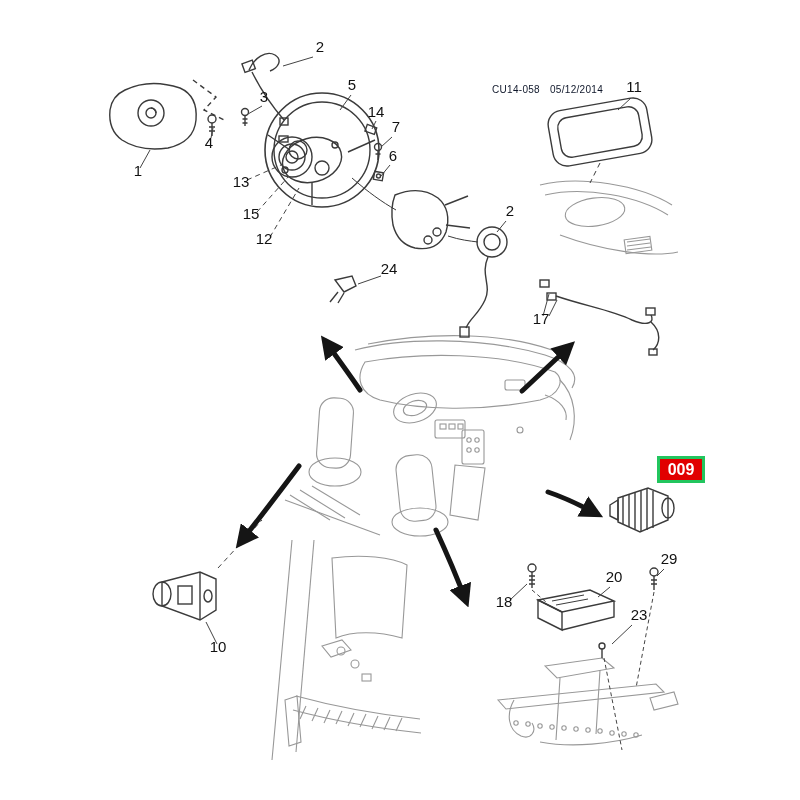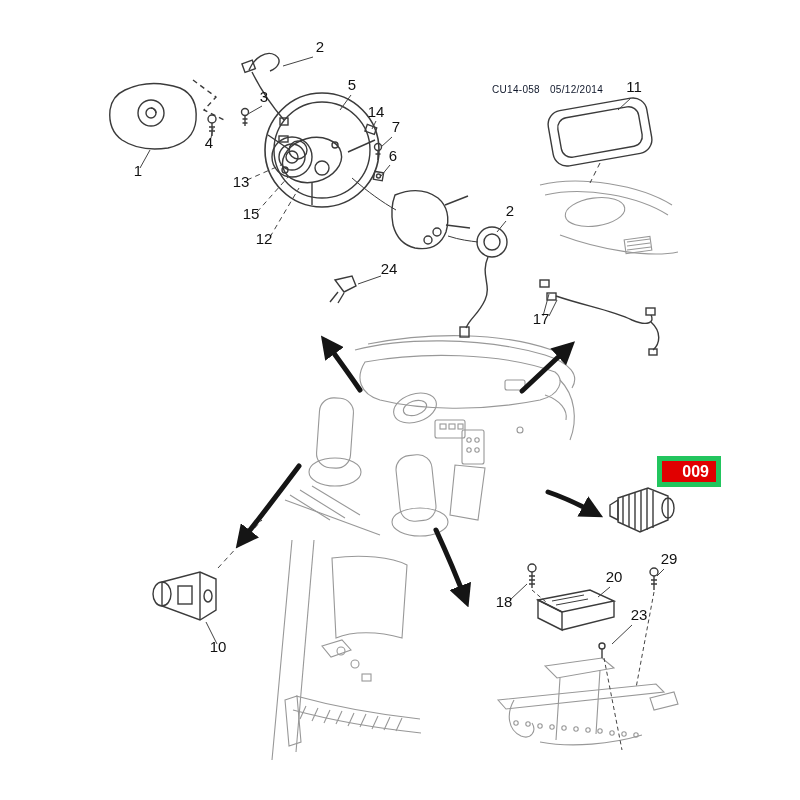--- a/index.html
+++ b/index.html
@@ -2,23 +2,23 @@
 <html><head>
 <meta charset="utf-8">
 <style>
   html,body{margin:0;padding:0;background:#ffffff;}
   .stage{position:relative;width:800px;height:800px;background:#ffffff;overflow:hidden;
          font-family:"Liberation Sans",sans-serif;}
   .stage svg{position:absolute;left:0;top:0;}
   .doc-header{position:absolute;left:492px;top:36px;font-size:10px;color:#0f172a;
               letter-spacing:.3px;white-space:nowrap;margin-top:48px;}
   .doc-header span{margin-right:10px;}
-  .part-badge{position:absolute;left:657px;top:456px;min-width:40px;text-align:right;
+  .part-badge{position:absolute;left:657px;top:456px;min-width:40px;text-align:center;
               background:#e10000;color:#ffffff;font-weight:bold;font-size:16px;
-              padding:1px 7px;border:5px solid #22c55e;line-height:19px;}
+              padding:1px 1px;border:3px solid #22c55e;line-height:19px;}
   .callout{font-size:15px;fill:#111;}
 </style>
 </head>
 <body>
 
 <div class="stage">
 
   <div class="doc-header">
     <span>CU14-058</span><span>05/12/2014</span>
   </div>

